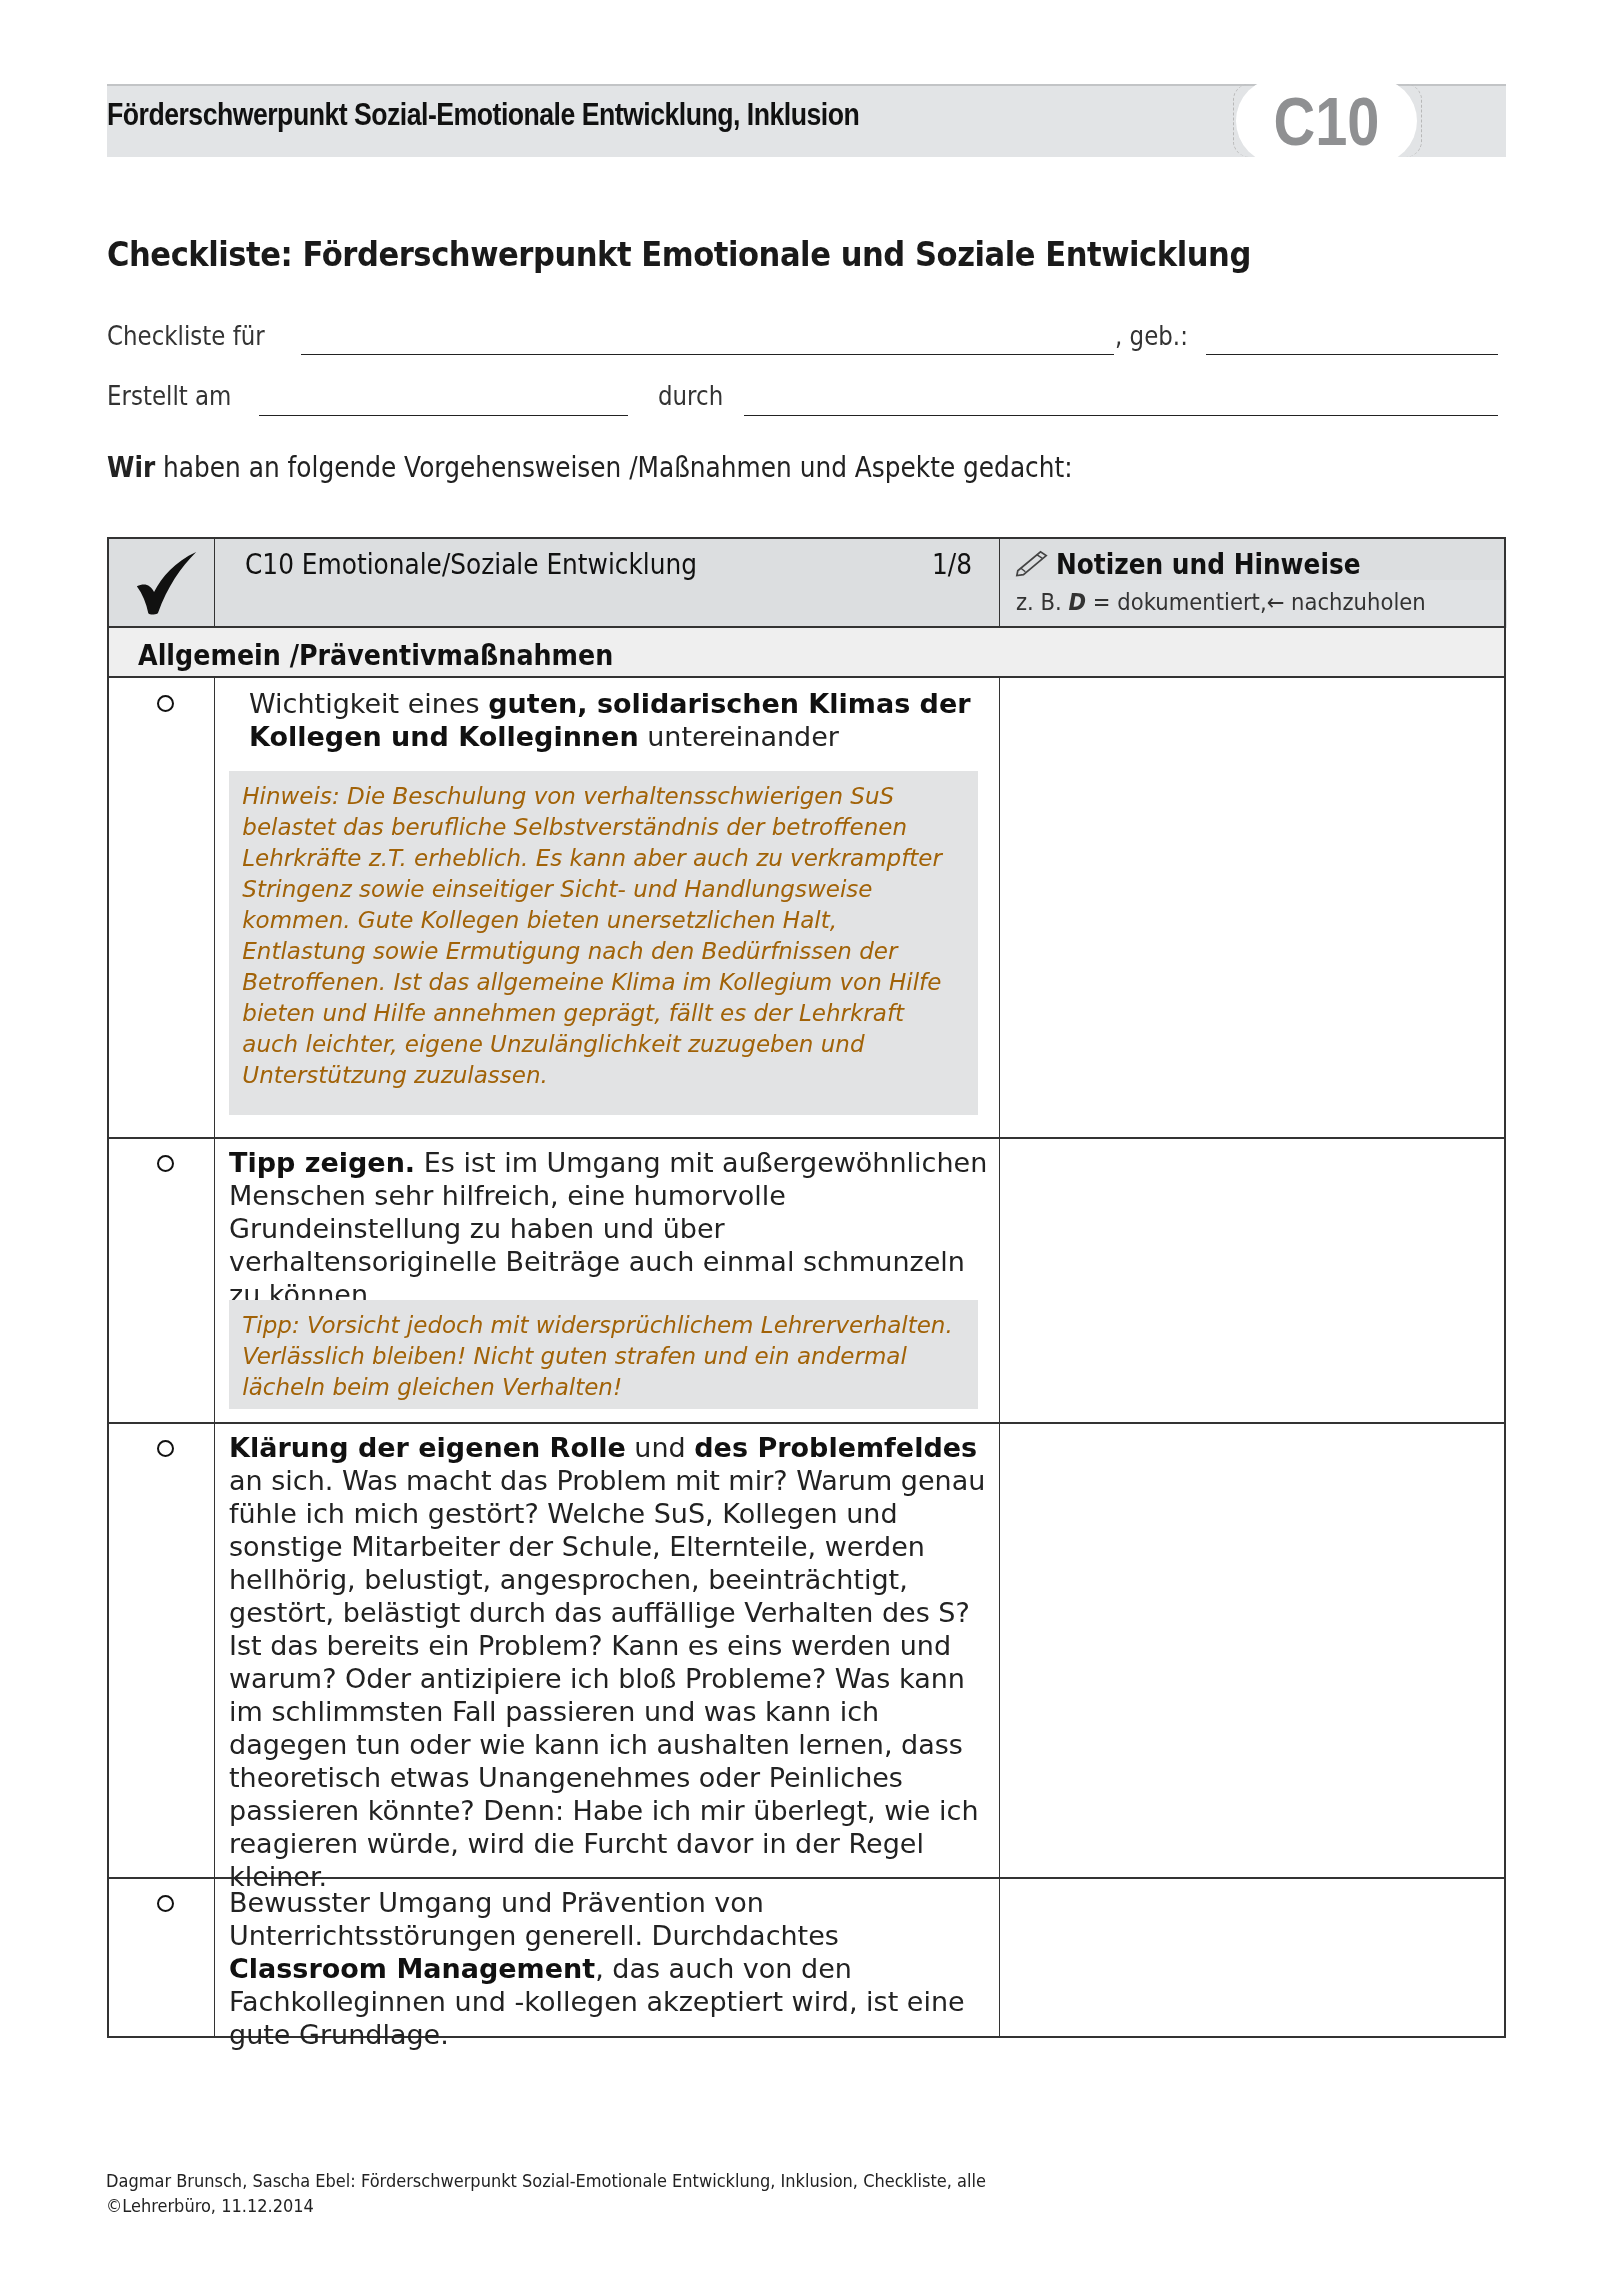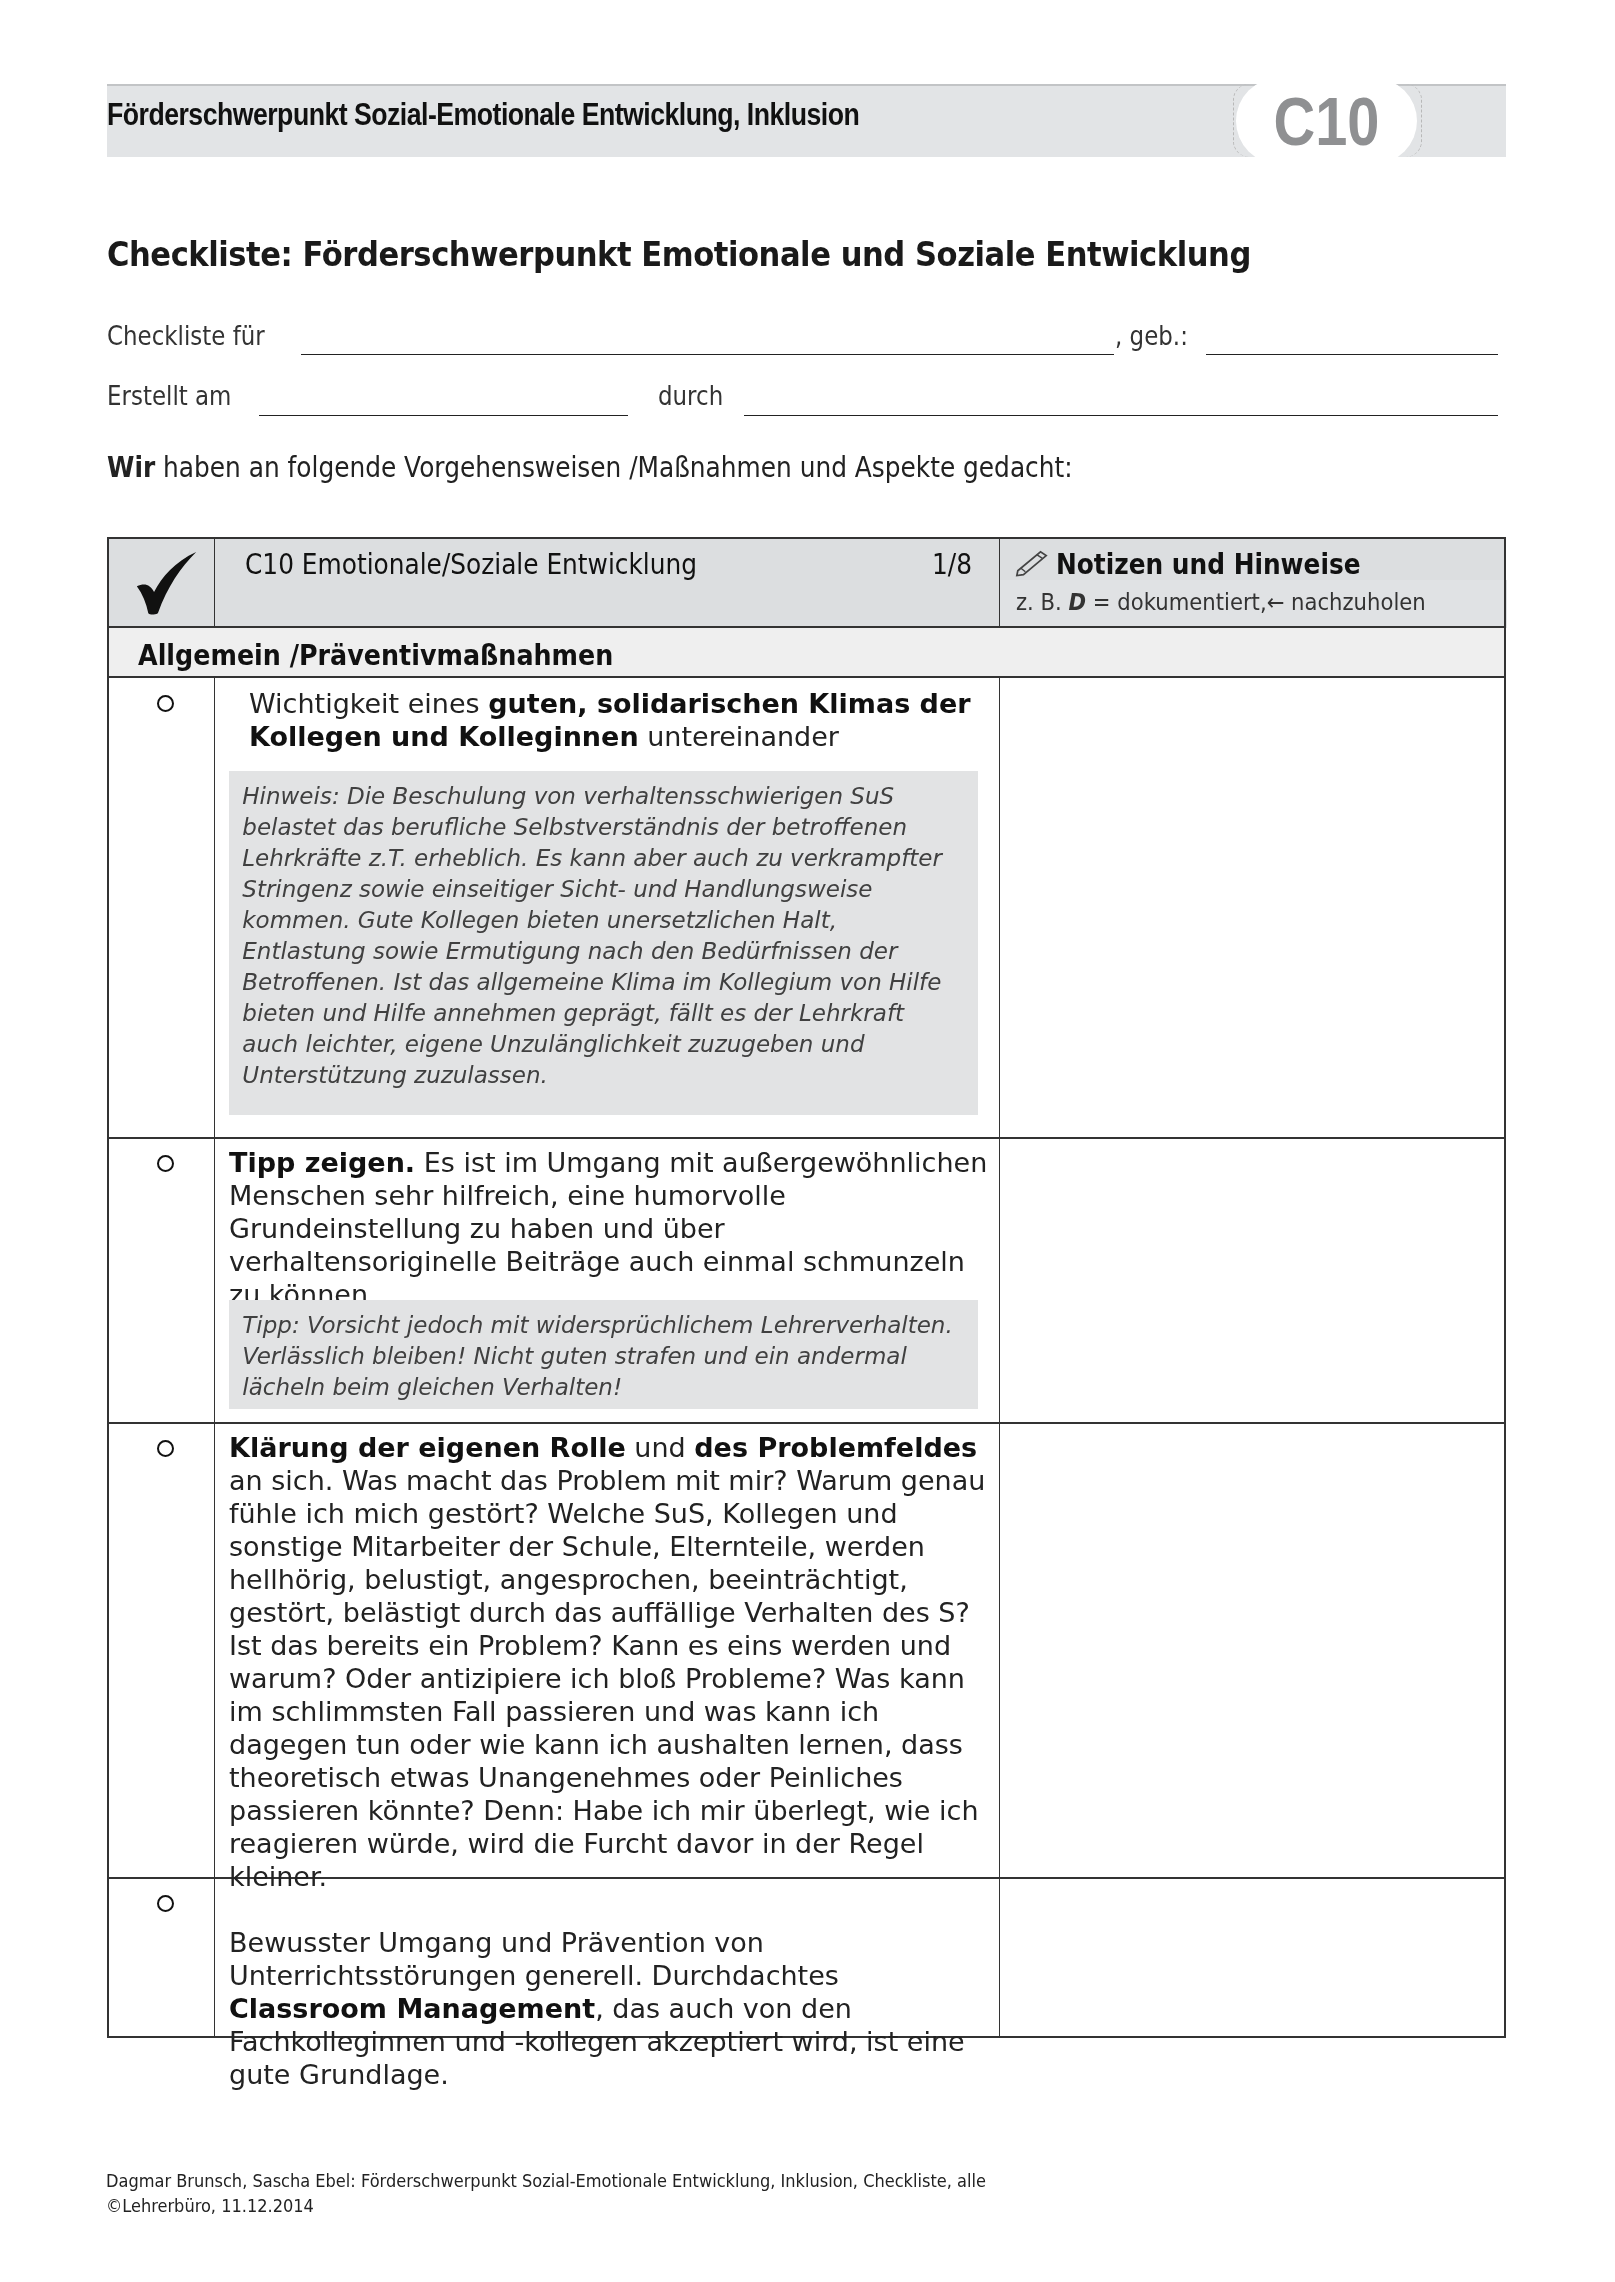--- a/index.html
+++ b/index.html
@@ -30,21 +30,21 @@
   .cell-bg { position:absolute; }
 
   .hdr-text { font-size:27.6px; color:#111; white-space:nowrap; transform:scaleX(0.9); transform-origin:left center; }
   .hdr-sub { font-size:23px; color:#333; white-space:nowrap; transform:scaleX(0.92); transform-origin:left center; }
   .section-text { font-weight:bold; font-size:27.6px; color:#111; white-space:nowrap; transform:scaleX(0.92); transform-origin:left center; }
 
   .bullet { position:absolute; width:17px; height:17px; border:2.9px solid #111; border-radius:50%; box-sizing:border-box; }
 
   .row-text { position:absolute; left:229px; width:761px; font-size:27px; line-height:33px; color:#222; }
   .row-text b { font-weight:bold; color:#111; }
-  .note-box { position:absolute; left:229px; width:749px; background:#e2e3e4; box-sizing:border-box; padding:9.5px 13.3px; font-style:italic; font-size:23px; line-height:31px; color:#404040; }
+  .note-box { position:absolute; left:229px; width:749px; background:#e2e3e4; box-sizing:border-box; padding:9.5px 13.3px; font-style:italic; font-size:23px; line-height:31px; color:#a16207; }
 
   #footer1, #footer2 { font-size:18px; color:#222; white-space:nowrap; transform:scaleX(0.9); transform-origin:left center; }
 </style>
 </head>
 <body>
 
 <div id="hdr" class="abs"></div>
 <div id="hdr-title" class="abs">Förderschwerpunkt Sozial-Emotionale Entwicklung, Inklusion</div>
 <div id="hdr-badge" class="abs"></div>
 <div id="hdr-badge-l" class="abs"></div>
@@ -108,18 +108,18 @@
 <div class="bullet" style="left:157px; top:1155px;"></div>
 <div class="row-text" style="top:1146px;"><b>Tipp zeigen.</b><span> Es ist im Umgang mit außergewöhnlichen Menschen sehr hilfreich, eine humorvolle Grundeinstellung zu haben und über verhaltensoriginelle Beiträge auch einmal schmunzeln zu können.</span></div>
 <div class="note-box" style="top:1300px; height:109px;">Tipp: Vorsicht jedoch mit widersprüchlichem Lehrerverhalten. Verlässlich bleiben! Nicht guten strafen und ein andermal lächeln beim gleichen Verhalten!</div>
 <div class="abs" style="left:1002px; top:1141px; width:501px; height:279px;"></div>
 
 <div class="bullet" style="left:157px; top:1440px;"></div>
 <div class="row-text" style="top:1431px;"><b>Klärung der eigenen Rolle</b><span> und </span><b>des Problemfeldes</b><span> an sich. Was macht das Problem mit mir? Warum genau fühle ich mich gestört? Welche SuS, Kollegen und sonstige Mitarbeiter der Schule, Elternteile, werden hellhörig, belustigt, angesprochen, beeinträchtigt, gestört, belästigt durch das auffällige Verhalten des S? Ist das bereits ein Problem? Kann es eins werden und warum? Oder antizipiere ich bloß Probleme? Was kann im schlimmsten Fall passieren und was kann ich dagegen tun oder wie kann ich aushalten lernen, dass theoretisch etwas Unangenehmes oder Peinliches passieren könnte? Denn: Habe ich mir überlegt, wie ich reagieren würde, wird die Furcht davor in der Regel kleiner.</span></div>
 <div class="abs" style="left:1002px; top:1427px; width:501px; height:448px;"></div>
 
 <div class="bullet" style="left:157px; top:1895px;"></div>
-<div class="row-text" style="top:1886px;margin-top:40px;"><span>Bewusster Umgang und Prävention von Unterrichtsstörungen generell. Durchdachtes </span><b>Classroom Management</b><span>, das auch von den Fachkolleginnen und -kollegen akzeptiert wird, ist eine gute Grundlage.</span></div>
+<div class="row-text" style="top:1886px;"><span>Bewusster Umgang und Prävention von Unterrichtsstörungen generell. Durchdachtes </span><b>Classroom Management</b><span>, das auch von den Fachkolleginnen und -kollegen akzeptiert wird, ist eine gute Grundlage.</span></div>
 <div class="abs" style="left:1002px; top:1881px; width:501px; height:154px;"></div>
 
 <div id="footer1" class="abs" style="left:106px; top:2170px;">Dagmar Brunsch, Sascha Ebel: Förderschwerpunkt Sozial-Emotionale Entwicklung, Inklusion, Checkliste, alle</div>
 <div id="footer2" class="abs" style="left:106px; top:2195px;">©Lehrerbüro, 11.12.2014</div>
 
 
 </body></html>

